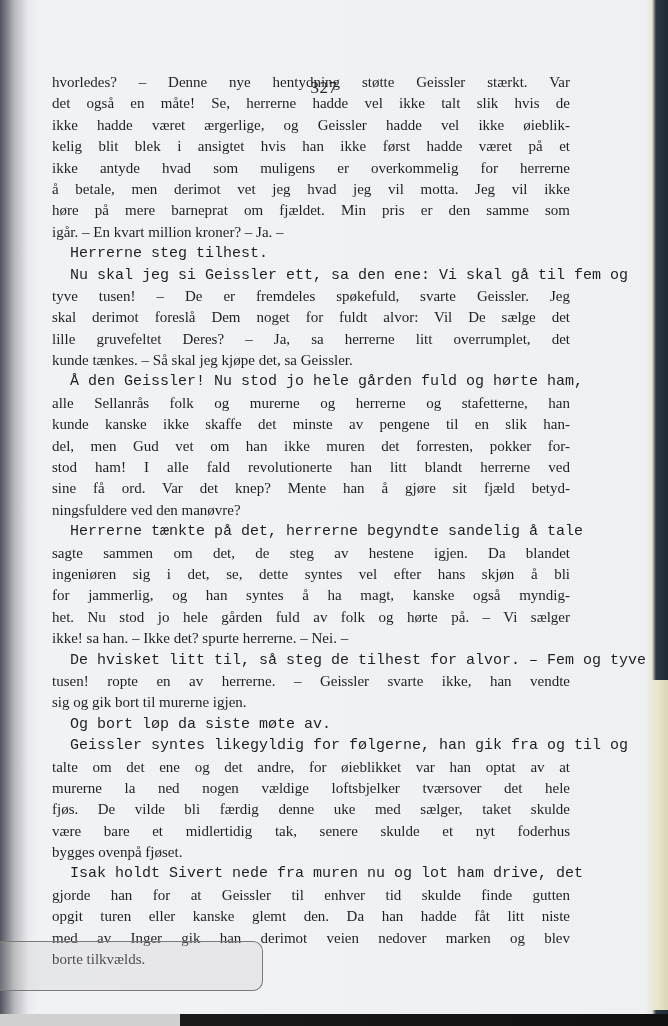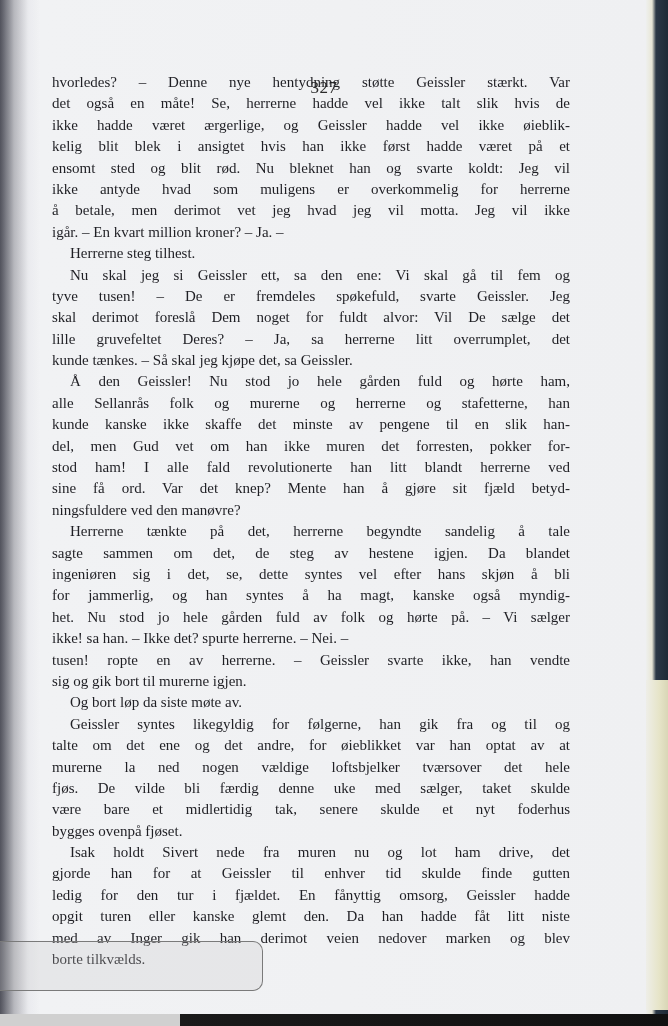--- a/index.html
+++ b/index.html
@@ -32,73 +32,73 @@
     position: absolute; top: 40px; left: 0; width: 648px; text-align: center;
     font-size: 17px; color: #2b2b2b; letter-spacing: 0.5px; margin-top: 38px;
   }
   .text-block {
     position: absolute; top: 72px; left: 52px; width: 518px;
     font-size: 15px; line-height: 21.4px; color: #1f1f24;
     text-align: justify;
   }
   .line { display: block; white-space: nowrap; text-align-last: justify; height: 21.4px; }
   .line.last { text-align-last: left; }
-  .line.indent { padding-left: 18px; }
+  .line.indent { padding-left: 18px; font-family: Liberation Mono, monospace; }
   .stamp-box {
     position: absolute; left: 0; top: 941px; width: 262px; height: 48px;
     border: 1px solid #7a7a7a; border-left: none; border-radius: 0 10px 10px 0;
     background: rgba(200,200,200,0.25);
   }
 </style>
 </head>
 <body>
 
 <div class="page">
   <div class="gutter-shadow"></div>
   <div class="page-number">327</div>
   <div class="text-block" id="text-block">
       <span class="line">hvorledes? – Denne nye hentydning støtte Geissler stærkt. Var</span>
       <span class="line">det også en måte! Se, herrerne hadde vel ikke talt slik hvis de</span>
       <span class="line">ikke hadde været ærgerlige, og Geissler hadde vel ikke øieblik-</span>
       <span class="line">kelig blit blek i ansigtet hvis han ikke først hadde været på et</span>
-      <span class="line">ensomt sted og blit rød. Nu bleknet han og svarte koldt: Jeg vil</span>
       <span class="line">ikke antyde hvad som muligens er overkommelig for herrerne</span>
       <span class="line">å betale, men derimot vet jeg hvad jeg vil motta. Jeg vil ikke</span>
+      <span class="line">høre på mere barneprat om fjældet. Min pris er den samme som</span>
       <span class="line last">igår. – En kvart million kroner? – Ja. –</span>
       <span class="line indent last">Herrerne steg tilhest.</span>
       <span class="line indent">Nu skal jeg si Geissler ett, sa den ene: Vi skal gå til fem og</span>
       <span class="line">tyve tusen! – De er fremdeles spøkefuld, svarte Geissler. Jeg</span>
       <span class="line">skal derimot foreslå Dem noget for fuldt alvor: Vil De sælge det</span>
       <span class="line">lille gruvefeltet Deres? – Ja, sa herrerne litt overrumplet, det</span>
       <span class="line last">kunde tænkes. – Så skal jeg kjøpe det, sa Geissler.</span>
       <span class="line indent">Å den Geissler! Nu stod jo hele gården fuld og hørte ham,</span>
       <span class="line">alle Sellanrås folk og murerne og herrerne og stafetterne, han</span>
       <span class="line">kunde kanske ikke skaffe det minste av pengene til en slik han-</span>
       <span class="line">del, men Gud vet om han ikke muren det forresten, pokker for-</span>
       <span class="line">stod ham! I alle fald revolutionerte han litt blandt herrerne ved</span>
       <span class="line">sine få ord. Var det knep? Mente han å gjøre sit fjæld betyd-</span>
       <span class="line last">ningsfuldere ved den manøvre?</span>
       <span class="line indent">Herrerne tænkte på det, herrerne begyndte sandelig å tale</span>
       <span class="line">sagte sammen om det, de steg av hestene igjen. Da blandet</span>
       <span class="line">ingeniøren sig i det, se, dette syntes vel efter hans skjøn å bli</span>
       <span class="line">for jammerlig, og han syntes å ha magt, kanske også myndig-</span>
       <span class="line">het. Nu stod jo hele gården fuld av folk og hørte på. – Vi sælger</span>
       <span class="line last">ikke! sa han. – Ikke det? spurte herrerne. – Nei. –</span>
+      <span class="line indent">De hvisket litt til, så steg de tilhest for alvor. – Fem og tyve</span>
       <span class="line">tusen! ropte en av herrerne. – Geissler svarte ikke, han vendte</span>
       <span class="line last">sig og gik bort til murerne igjen.</span>
       <span class="line indent last">Og bort løp da siste møte av.</span>
       <span class="line indent">Geissler syntes likegyldig for følgerne, han gik fra og til og</span>
       <span class="line">talte om det ene og det andre, for øieblikket var han optat av at</span>
       <span class="line">murerne la ned nogen vældige loftsbjelker tværsover det hele</span>
       <span class="line">fjøs. De vilde bli færdig denne uke med sælger, taket skulde</span>
       <span class="line">være bare et midlertidig tak, senere skulde et nyt foderhus</span>
       <span class="line last">bygges ovenpå fjøset.</span>
       <span class="line indent">Isak holdt Sivert nede fra muren nu og lot ham drive, det</span>
       <span class="line">gjorde han for at Geissler til enhver tid skulde finde gutten</span>
-      <span class="line">ledig for den tur i fjældet. En fånyttig omsorg, Geissler hadde</span>
       <span class="line">opgit turen eller kanske glemt den. Da han hadde fåt litt niste</span>
       <span class="line">med av Inger gik han derimot veien nedover marken og blev</span>
       <span class="line last">borte tilkvælds.</span>
     </div>
   <div class="stamp-box"></div>
 </div>
 <div class="right-edge"></div>
 <div class="right-edge-lower"></div>
 <div class="bottom-edge"></div>
 

